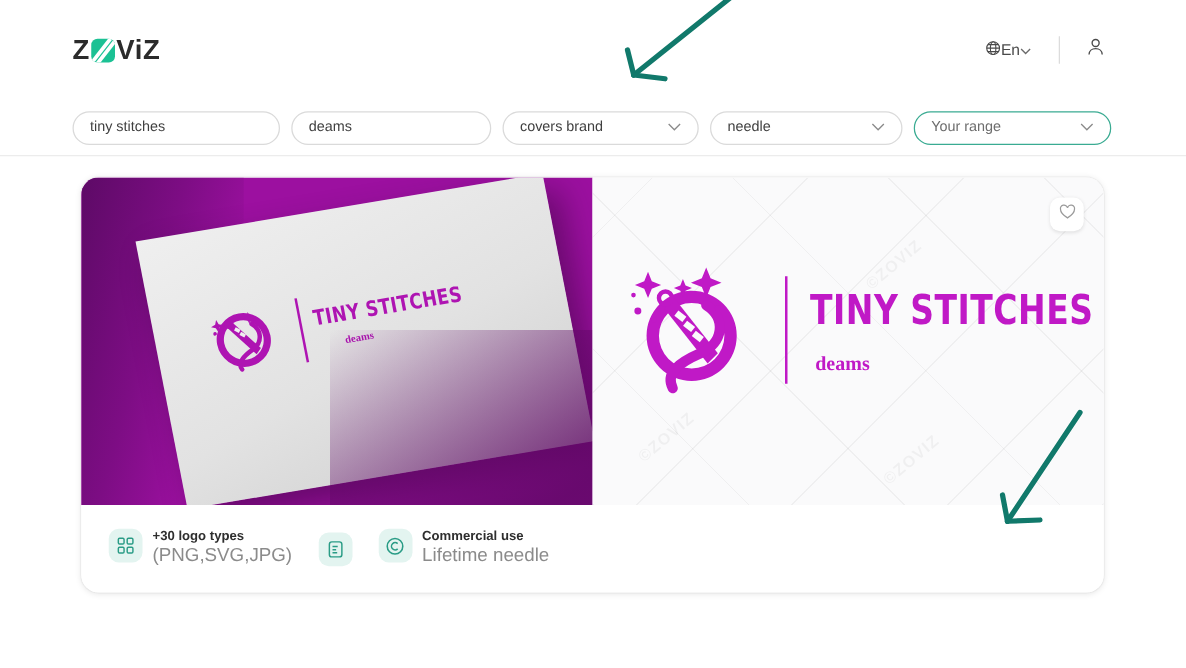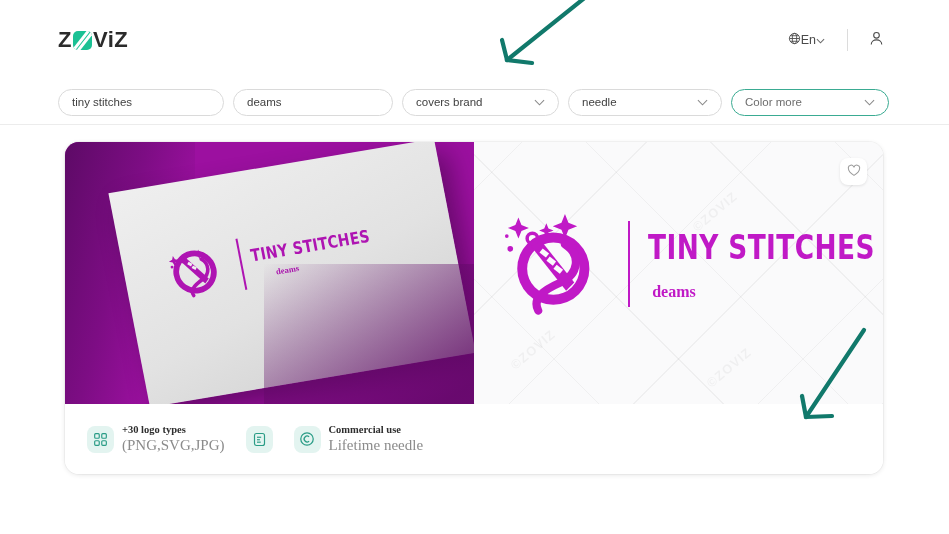--- a/index.html
+++ b/index.html
@@ -153,21 +153,21 @@
     width: 27px; height: 27px; border-radius: 8px;
     background: #ffffff; display: flex; align-items: center; justify-content: center;
     box-shadow: 0 1px 3px rgba(0,0,0,0.10); cursor: pointer;
   }
 
   
   .preview-footer {
     height: 70px; background: #fff; display: flex; align-items: center;
     padding: 0 18px 0 22px; gap: 0;
   }
-  .feat { display: flex; align-items: center; gap: 8px; margin-right: 21px; font-family: Liberation Serif, serif; }
+  .feat { display: flex; gap: 8px; margin-right: 21px; }
   .feat-ico {
     width: 27px; height: 27px; border-radius: 8px; background: #e3f4f0;
     display: flex; align-items: center; justify-content: center; flex: 0 0 auto;
   }
   .feat-txt { display: flex; flex-direction: column; line-height: 1.25; }
   .feat-t { font-size: 10.5px; font-weight: bold; color: #2e2e2e; white-space: nowrap; }
   .feat-s { font-size: 15px; color: #8b8b8b; white-space: nowrap; }
 
   .cta-wrap { margin-left: auto; display: flex; align-items: center; gap: 9px; }
   .palette-btn {
@@ -249,21 +249,21 @@
     </div>
     <div class="field w4">
       <span class="txt">needle</span>
       <span>
         <svg width="11" height="7" viewBox="0 0 12 7" fill="none" stroke="#8a8a8a" stroke-width="1.15">
             <polyline points="1,1 6,6 11,1"></polyline>
           </svg>
       </span>
     </div>
     <div class="field w5">
-      <span class="txt ph">Color more</span>
+      <span class="txt ph">Your range</span>
       <span>
         <svg width="11" height="7" viewBox="0 0 12 7" fill="none" stroke="#8a8a8a" stroke-width="1.15">
             <polyline points="1,1 6,6 11,1"></polyline>
           </svg>
       </span>
     </div>
   </div>
 
   <div class="preview-card">
     <div class="preview-top">

